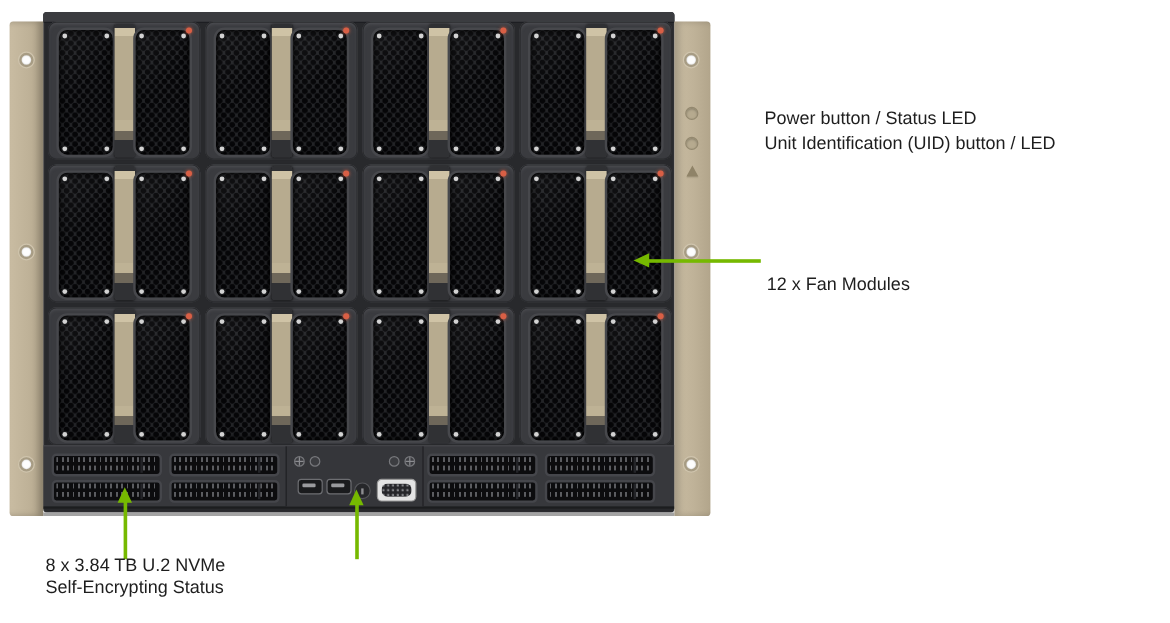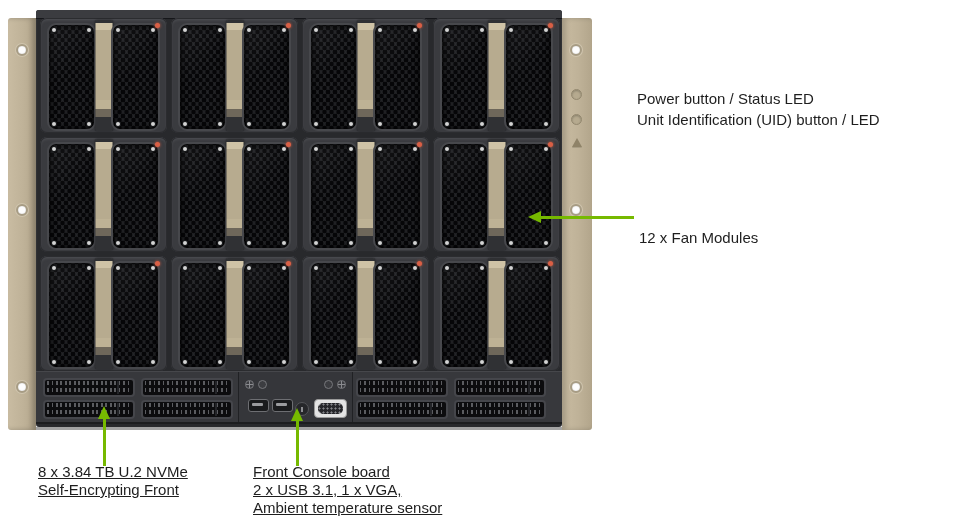--- a/index.html
+++ b/index.html
@@ -80,21 +80,21 @@
        background-image:radial-gradient(circle at 1.5px 1.5px,#85868a .8px,transparent 1.3px);background-size:4px 4px;}
   
   .arrow-line-h{position:absolute;height:3px;background:var(--accent,#76b900);}
   .arrow-line-v{position:absolute;width:3px;background:var(--accent,#76b900);}
   .ah-left{position:absolute;width:0;height:0;border-top:6px solid transparent;border-bottom:6px solid transparent;
        border-right:13px solid var(--accent,#76b900);}
   .ah-up{position:absolute;width:0;height:0;border-left:6.5px solid transparent;border-right:6.5px solid transparent;
        border-bottom:13px solid var(--accent,#76b900);}
   
   .callout{position:absolute;font-size:15px;line-height:21px;white-space:nowrap;}
-  .callout.tight{line-height:18px;text-decoration:underline;}
+  .callout.tight{line-height:18px;}
 </style>
 </head>
 <body>
 
 <div class="stage">
 
   <div class="chassis">
     <div class="chassis-top"></div>
     <div class="fan-grid">
         <div class="fan-module">
@@ -349,22 +349,17 @@
     <div>Unit Identification (UID) button / LED</div>
   </div>
 
   <div class="callout" style="left:639px;top:209px;margin-top:18px;">
     <div>12 x Fan Modules</div>
   </div>
 
 
   <div class="callout tight" style="left:38px;top:463px;">
     <div>8 x 3.84 TB U.2 NVMe</div>
-    <div>Self-Encrypting Front</div>
-  </div>
-
-  <div class="callout tight" style="left:253px;top:463px;">
-    <div>Front Console board</div>
-    <div>2 x USB 3.1, 1 x VGA,</div>
-    <div>Ambient temperature sensor</div>
-  </div>
+    <div>Self-Encrypting Status</div>
+  </div>
+
 
 </div>
 
 </body></html>

